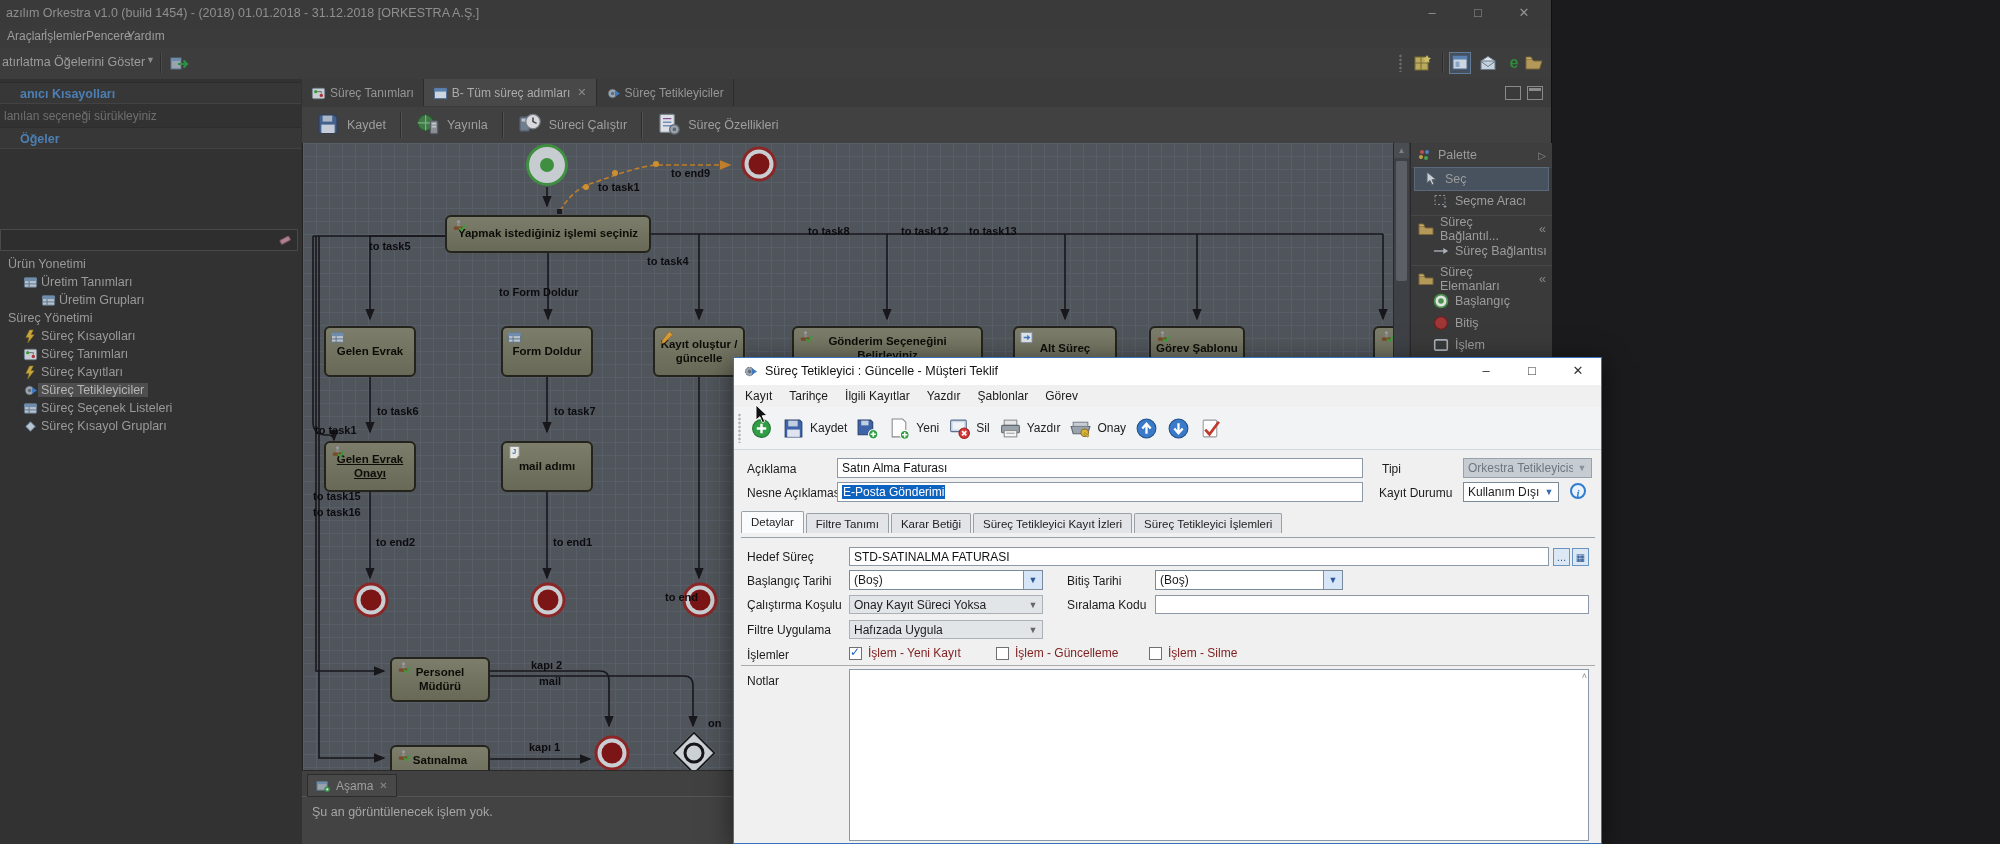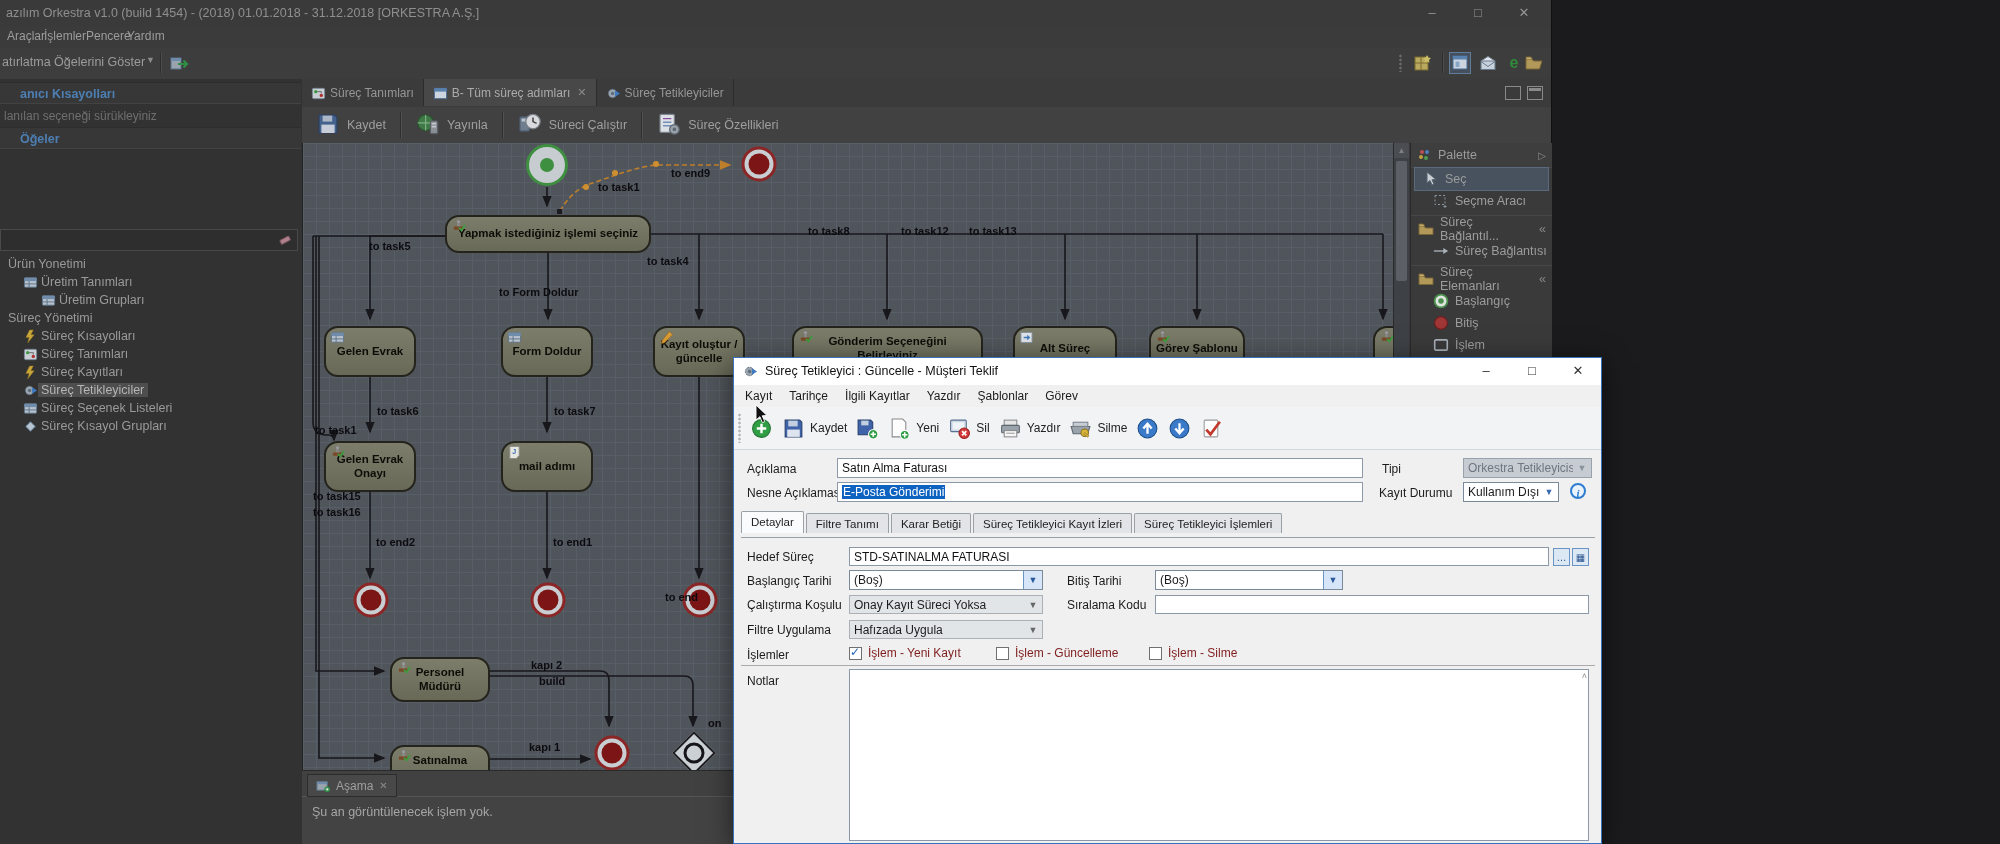--- a/index.html
+++ b/index.html
@@ -43,21 +43,21 @@
   .panectl.b:after{content:"";position:absolute;left:1px;right:1px;top:1px;height:3px;background:#8a8a8a;}
   .edtoolbar{position:absolute;left:302px;top:107px;width:1249px;height:36px;background:#414141;border-bottom:1px solid #2a2a2a;display:flex;align-items:center;}
   .tbtn{display:flex;align-items:center;gap:7px;color:#9f9f9f;font-size:12.5px;padding:0 14px;height:100%;}
   .tbtn svg{width:24px;height:24px;}
   .tsep{width:1px;height:26px;background:#2e2e2e;border-right:1px solid #515151;}
   
   .canvas{position:absolute;left:302px;top:143px;width:1091px;height:627px;overflow:hidden;background-color:#50555b;
     background-image:linear-gradient(#585e67 1px,transparent 1px),linear-gradient(90deg,#585e67 1px,transparent 1px);
     background-size:13px 13px;border-left:1px solid #222;}
   .edges{position:absolute;left:0;top:0;}
-  .node{position:absolute;border:2px solid #24241c;border-radius:14px;background:linear-gradient(#7d7d6b,#696958);
+  .node{position:absolute;border:2px solid #24241c;border-radius:6px;background:linear-gradient(#7d7d6b,#696958);
     color:#0d0d08;font-weight:bold;font-size:11.5px;display:flex;align-items:center;justify-content:center;
     text-align:center;line-height:1.2;padding:3px 4px;box-sizing:border-box;}
   .node .nicon{position:absolute;top:2px;left:4px;width:15px;height:15px;}
   .node .nicon svg{width:15px;height:15px;}
   .elabel{position:absolute;font-size:11px;font-weight:bold;color:#0c0c10;white-space:nowrap;}
   .ev{position:absolute;transform:translate(-50%,-50%);border-radius:50%;box-sizing:border-box;}
   .ev-start{width:42px;height:42px;background:#c7ccd1;border:3px solid #3f8f40;}
   .ev-start:after{content:"";position:absolute;left:50%;top:50%;width:14px;height:14px;margin:-7px 0 0 -7px;border-radius:50%;background:#3f8f40;}
   .ev-end{width:35px;height:35px;background:#c9ced3;border:3px solid #8c2525;}
   .ev-end:after{content:"";position:absolute;left:50%;top:50%;width:21px;height:21px;margin:-10.5px 0 0 -10.5px;border-radius:50%;background:#7c1515;}
@@ -444,21 +444,21 @@
         </div>
         <div class="node" style="left: 1070px; top: 183px; width: 38px; height: 46px;">
           <span class="nicon"><svg viewBox="0 0 16 16">
               <circle cx="8" cy="3" r="2.1" fill="#9a9a9a" stroke="#666" stroke-width=".4"></circle>
               <rect x="6.6" y="4.6" width="2.8" height="3.6" fill="#8a8a8a"></rect>
               <rect x="3" y="8" width="10" height="3.4" rx="1" fill="#7a4a28"></rect>
               <path d="M8.5 9.5 l2.6 2.6 L15 6.5" stroke="#3f9b3f" stroke-width="2" fill="none"></path>
             </svg></span>
           <span></span>
         </div>
-        <div class="node" style="left: 21px; top: 298px; width: 92px; height: 51px;">
+        <div class="node" style="left: 21px; top: 298px; width: 92px; height: 51px; text-decoration: underline;">
           <span class="nicon"><svg viewBox="0 0 16 16">
               <circle cx="8" cy="3" r="2.1" fill="#9a9a9a" stroke="#666" stroke-width=".4"></circle>
               <rect x="6.6" y="4.6" width="2.8" height="3.6" fill="#8a8a8a"></rect>
               <rect x="3" y="8" width="10" height="3.4" rx="1" fill="#7a4a28"></rect>
               <path d="M8.5 9.5 l2.6 2.6 L15 6.5" stroke="#3f9b3f" stroke-width="2" fill="none"></path>
             </svg></span>
           <span>Gelen Evrak Onayı</span>
         </div>
         <div class="node" style="left: 198px; top: 298px; width: 92px; height: 51px;">
           <span class="nicon"><svg viewBox="0 0 16 16">
@@ -503,21 +503,21 @@
         <div class="elabel" style="left: 196px; top: 143px;">to Form Doldur</div>
         <div class="elabel" style="left: 74px; top: 262px;">to task6</div>
         <div class="elabel" style="left: 251px; top: 262px;">to task7</div>
         <div class="elabel" style="left: 12px; top: 281px;">to task1</div>
         <div class="elabel" style="left: 10px; top: 347px;">to task15</div>
         <div class="elabel" style="left: 10px; top: 363px;">to task16</div>
         <div class="elabel" style="left: 73px; top: 393px;">to end2</div>
         <div class="elabel" style="left: 250px; top: 393px;">to end1</div>
         <div class="elabel" style="left: 362px; top: 448px;">to end</div>
         <div class="elabel" style="left: 228px; top: 516px;">kapı 2</div>
-        <div class="elabel" style="left: 236px; top: 532px;">build</div>
+        <div class="elabel" style="left: 236px; top: 532px;">mail</div>
         <div class="elabel" style="left: 226px; top: 598px;">kapı 1</div>
         <div class="elabel" style="left: 405px; top: 574px;">on</div>
       </div>
     <div class="vscroll">
       <span class="arr" style="top:0">▲</span>
       <span class="thumb"></span>
       <span class="arr" style="bottom:0">▼</span>
     </div>
 
     <div class="palette" id="palette">
@@ -708,21 +708,21 @@
         </span>
         <span class="dtb">
           <span style="display:flex">
             <svg viewBox="0 0 22 22">
               <path d="M2 9 H20 L18 16 H4 Z" fill="#9aa2ac" stroke="#5f6770"></path>
               <rect x="4" y="5" width="14" height="4" fill="#c8cdd4" stroke="#7a828c"></rect>
               <circle cx="15" cy="15" r="3.6" fill="#d9b53a" stroke="#8a6f1f"></circle>
               <rect x="15" y="15" width="5" height="1.8" transform="rotate(35 15 15)" fill="#d9b53a" stroke="#8a6f1f" stroke-width=".5"></rect>
             </svg>
           </span>
-          <span>Silme</span>
+          <span>Onay</span>
         </span>
         <span class="dtb">
           <span style="display:flex">
             <svg viewBox="0 0 22 22">
               <circle cx="11" cy="11" r="9" fill="#3a7ac8" stroke="#1f4f8a"></circle>
               <path d="M11 16 V7 M7 11 L11 6.5 L15 11" stroke="#fff" stroke-width="2.2" fill="none"></path>
             </svg>
           </span>
         </span>
         <span class="dtb">

